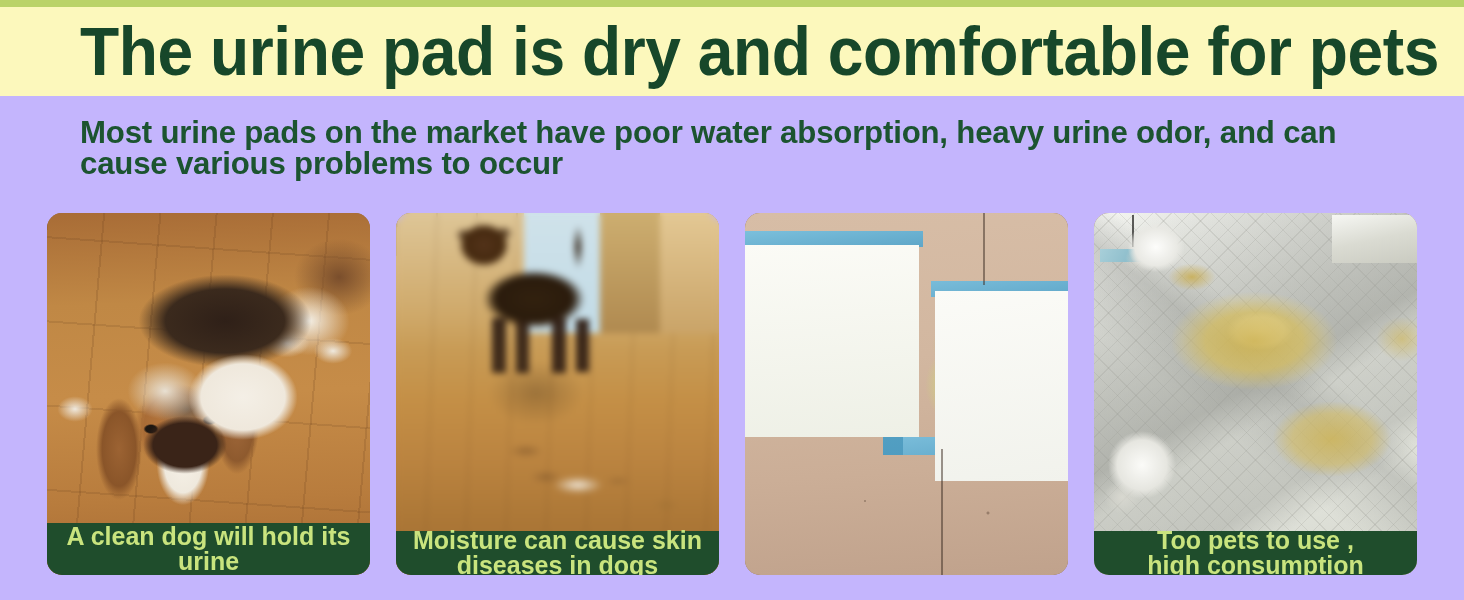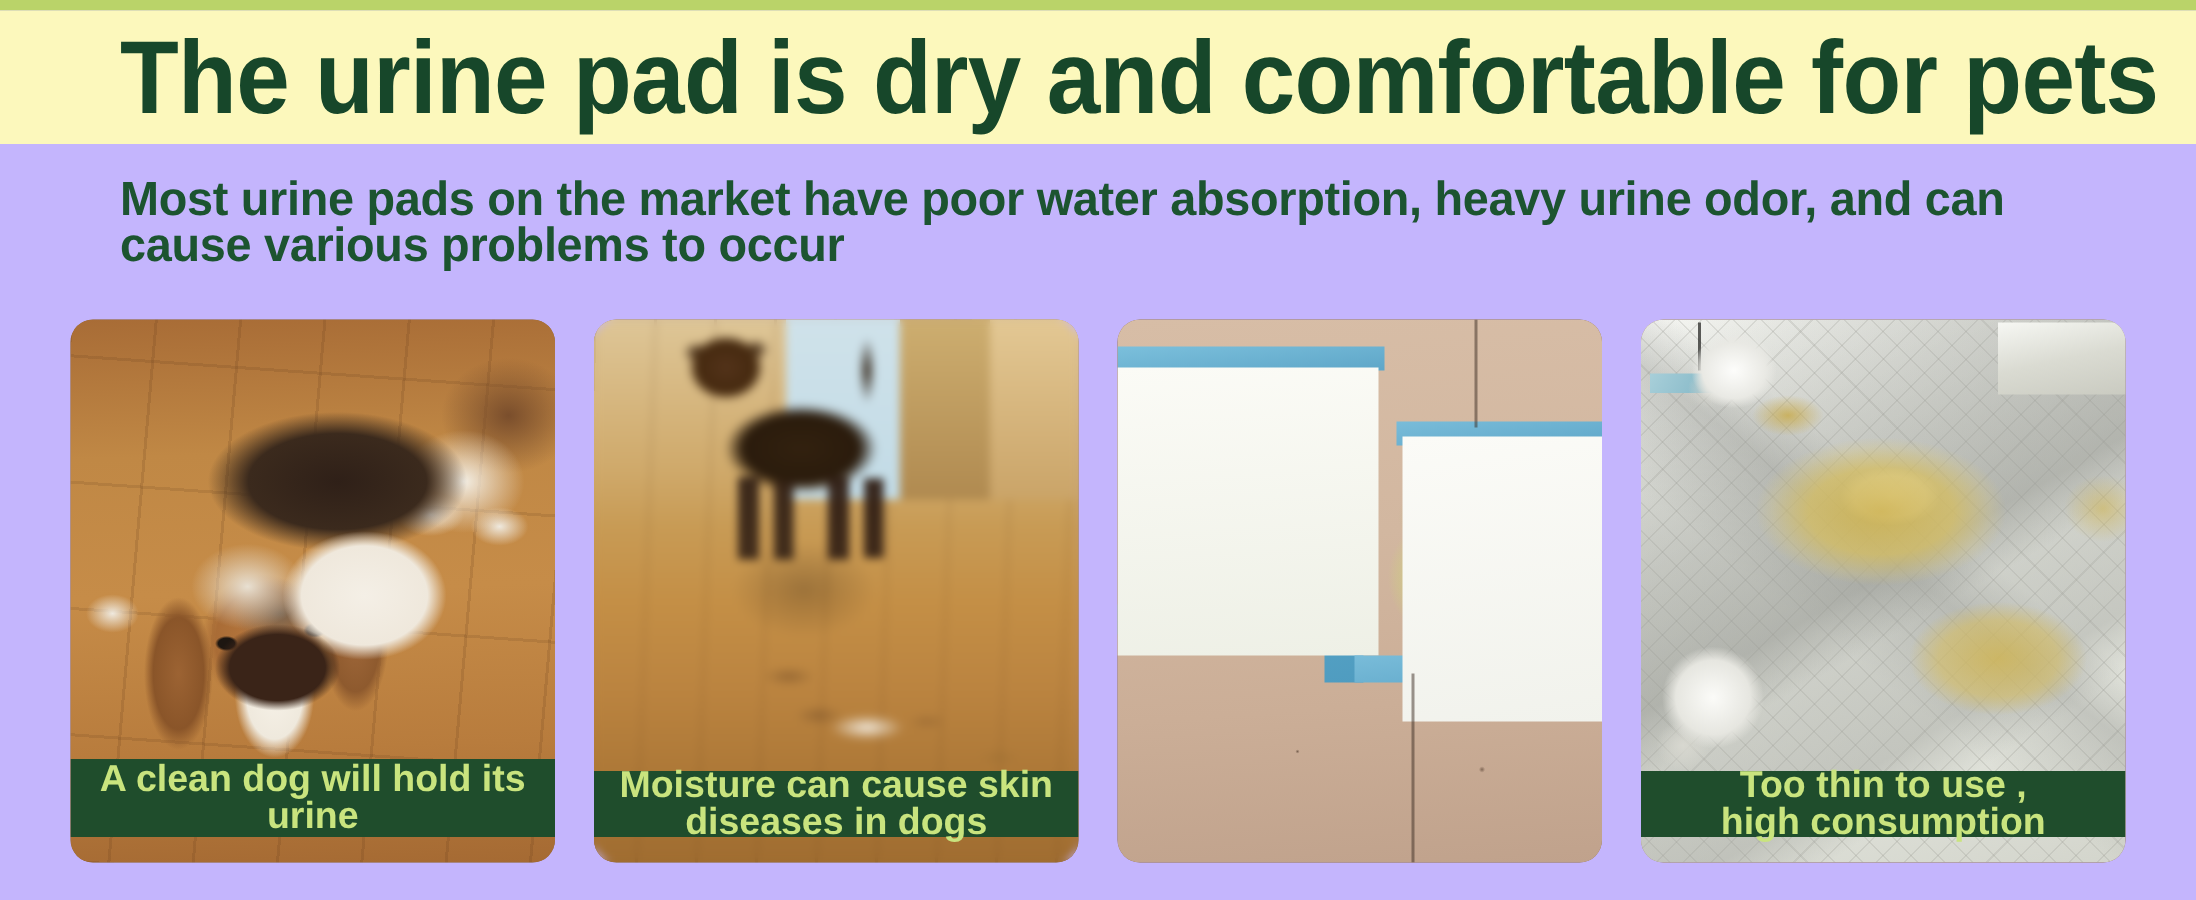--- a/index.html
+++ b/index.html
@@ -91,21 +91,21 @@
 
   .card-photo {
     position: absolute;
     inset: 0;
     overflow: hidden;
   }
 
   .caption {
     position: absolute;
     left: 0;
-    bottom: 17px;
+    bottom: 0;
     width: 100%;
     background: #1f4d2c;
     color: #c9e47e;
     font-family: "Liberation Sans Narrow", "Liberation Sans", sans-serif;
     font-weight: bold;
     font-size: 25px;
     line-height: 25px;
     text-align: center;
     display: flex;
     align-items: center;
@@ -305,18 +305,18 @@
       <div class="caption two-line">Moisture can cause skin
 diseases in dogs</div>
     </div>
 
     <div class="card">
       <div class="card-photo p3"></div>
     </div>
 
     <div class="card">
       <div class="card-photo p4"></div>
-      <div class="caption two-line">Too thin to use ,
+      <div class="caption two-line">Too pets to use ,
 high consumption</div>
     </div>
 
   </div>
 </div>
 
 </body></html>

